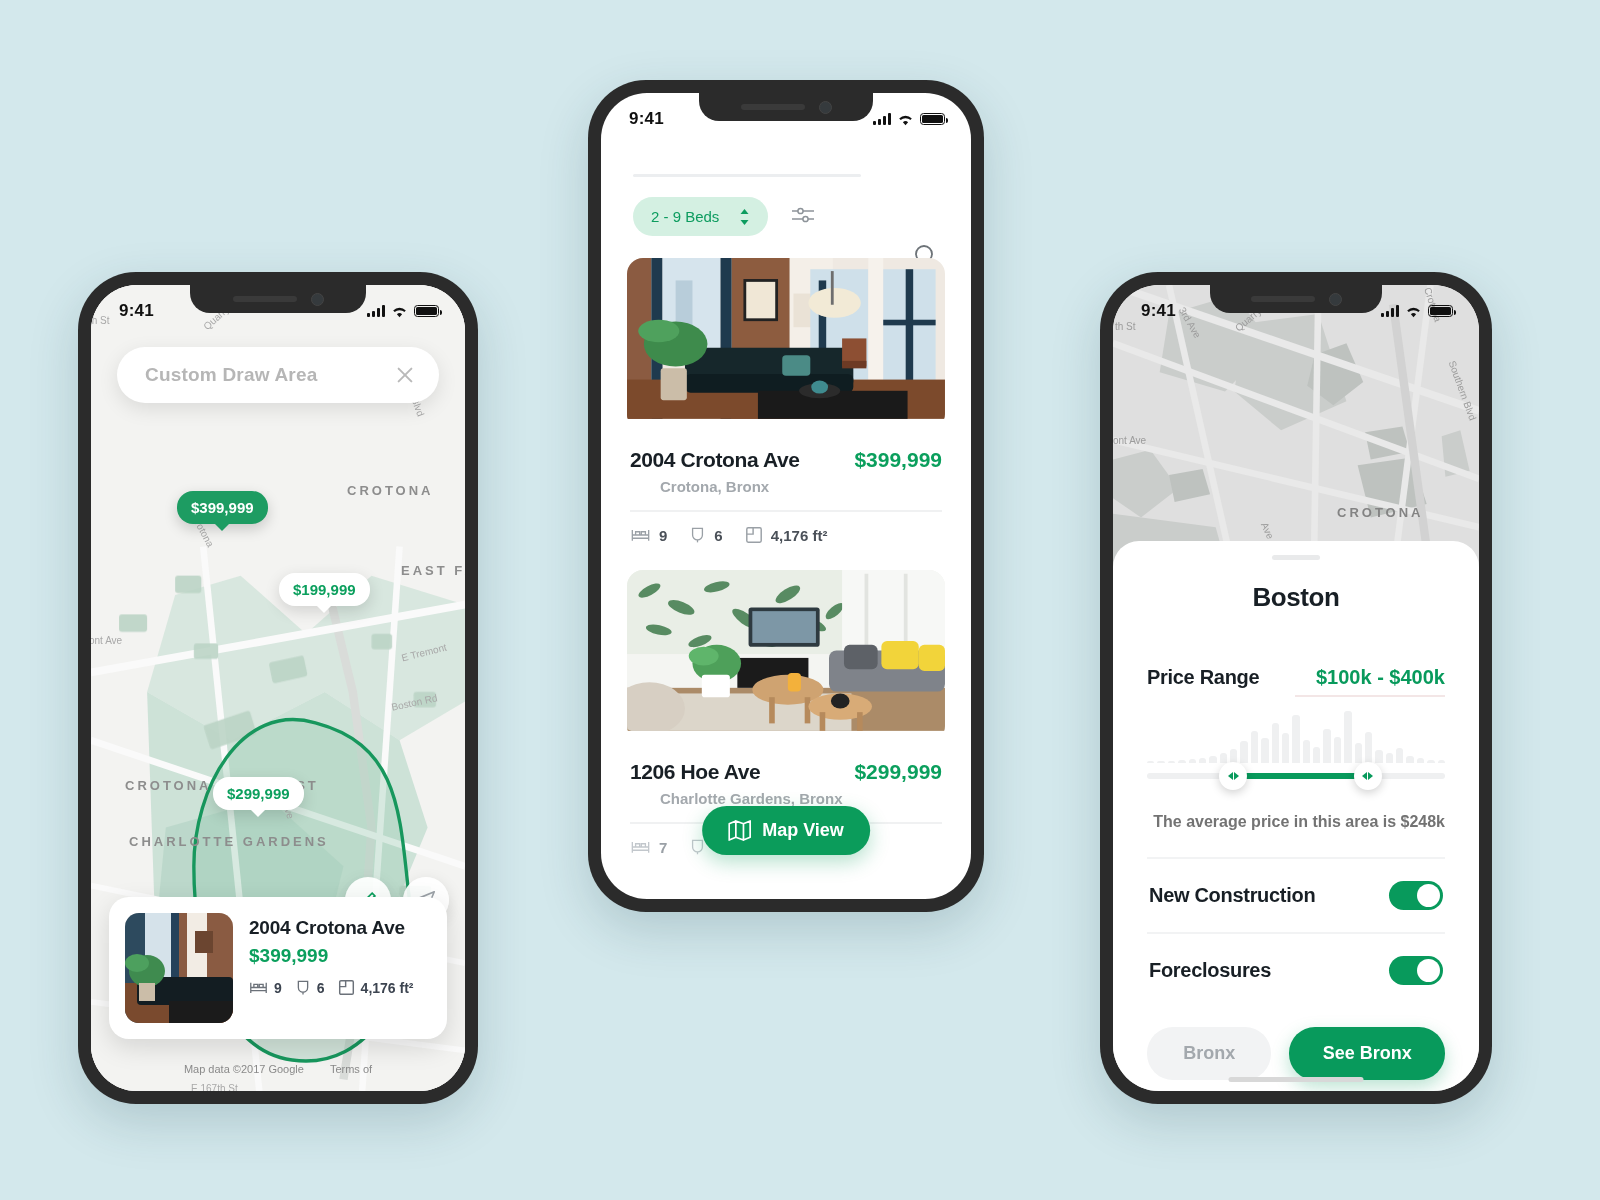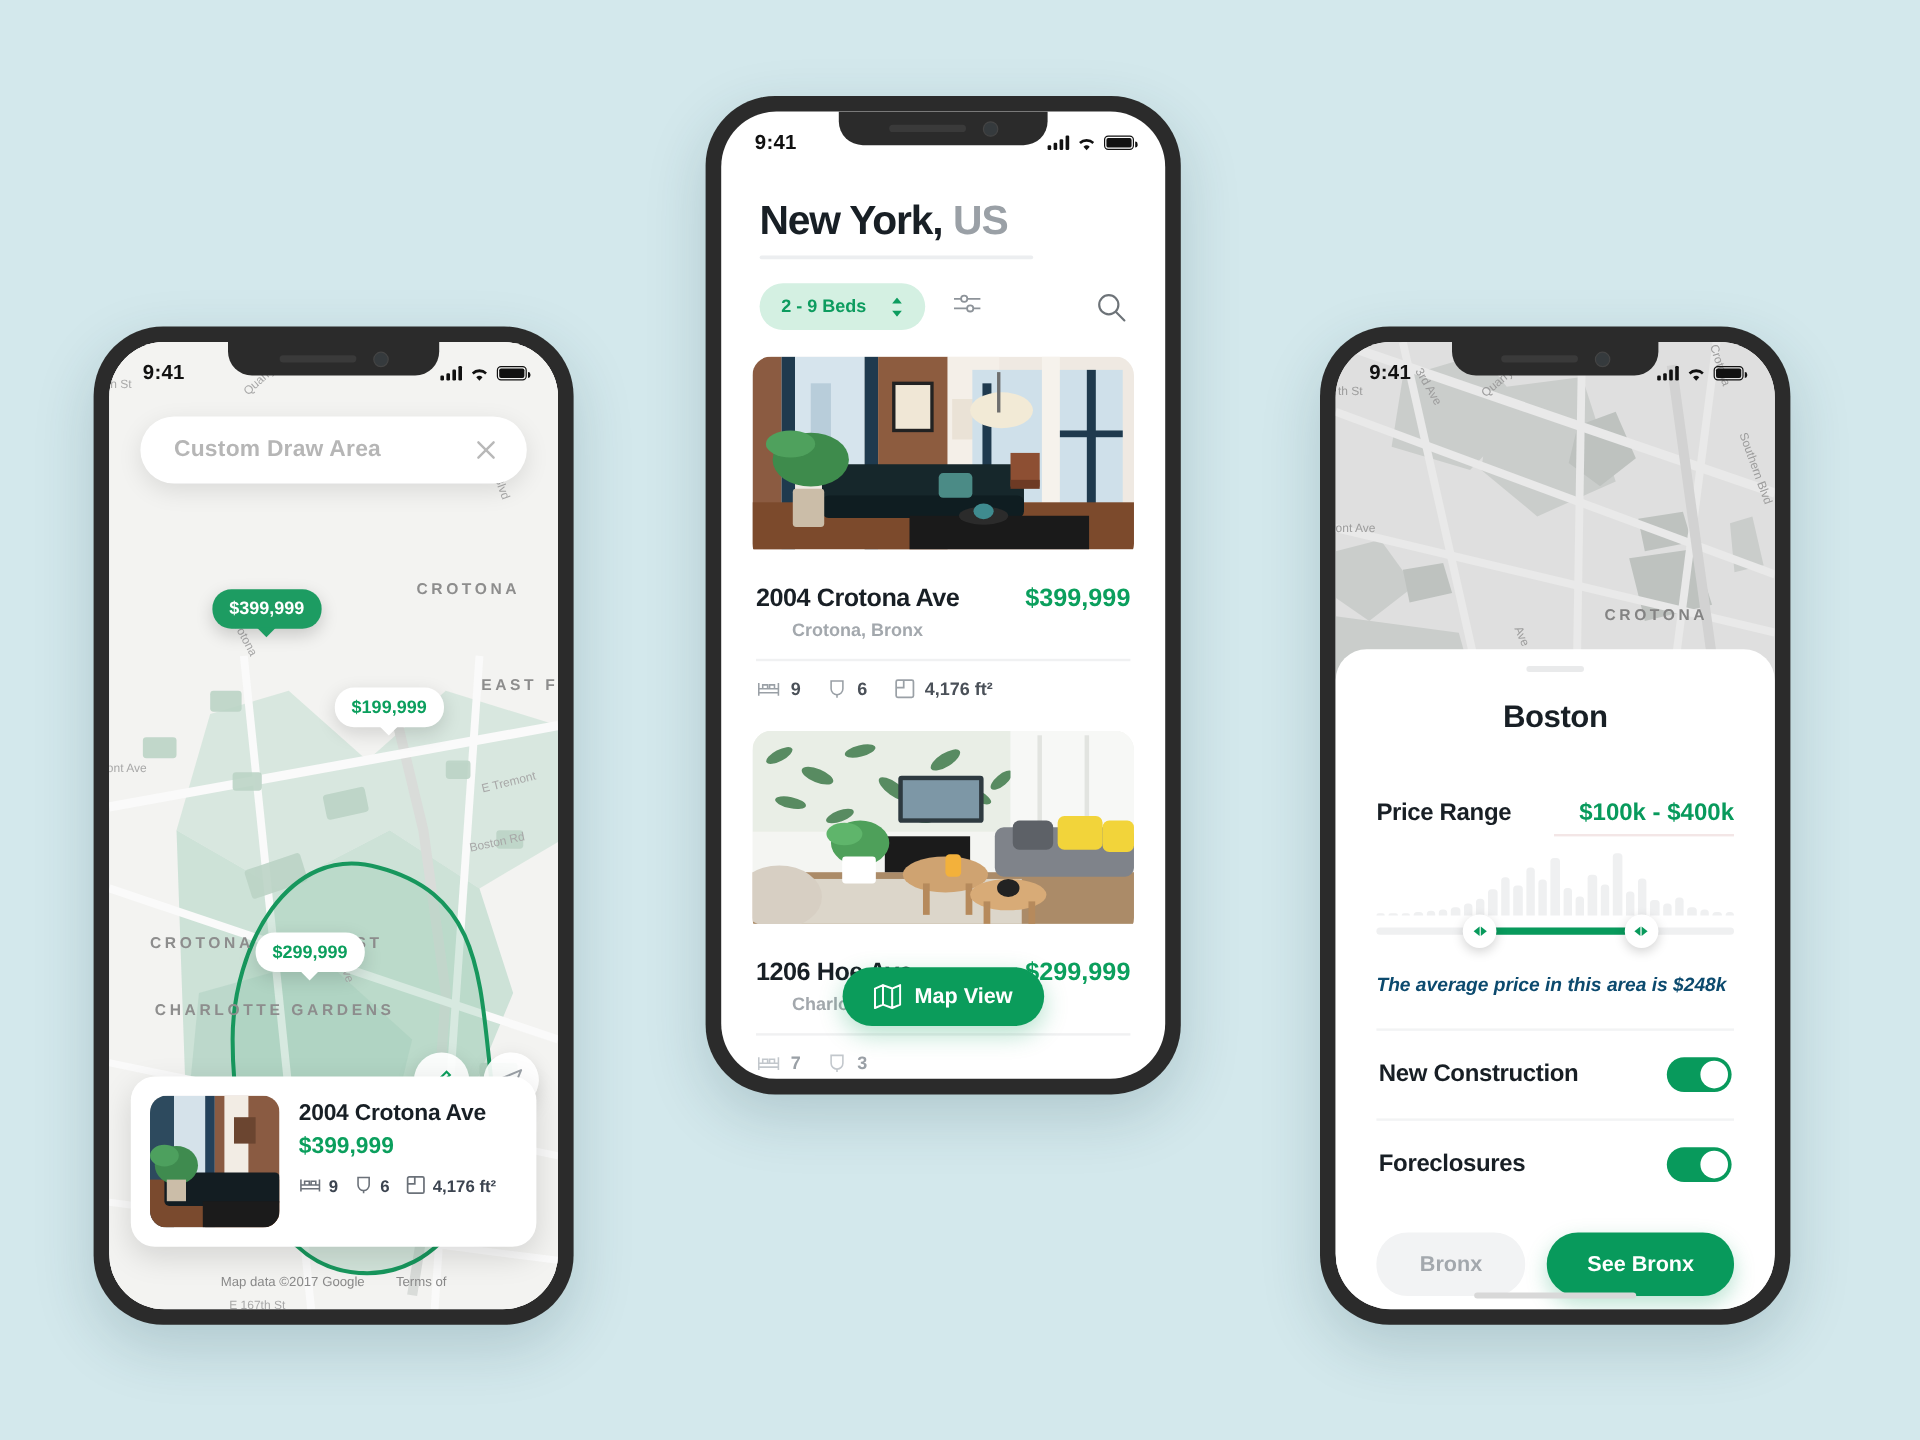--- a/index.html
+++ b/index.html
@@ -141,21 +141,21 @@
 
   .p2-head { padding:72px 32px 0 32px; }
   .p2-title { font-size:34px; font-weight:bold; color:#181f25; letter-spacing:-1px; display:flex; align-items:baseline; gap:9px;}
   .p2-title .muted { color:#9aa0a6; }
   .p2-underline { height:3px; background:#eceef0; border-radius:2px; margin-top:9px; width:228px; }
   .search-icon-btn { position:absolute; right:32px; top:150px; cursor:pointer; }
 
   .chip-row { display:flex; align-items:center; gap:22px; margin-top:20px; }
   .chip {
     background:#d4f0e2; color:#0d9c5f; border-radius:22px;
-    padding:11px 18px; font-size:15px; font-weight:bold;
+    padding:11px 18px; font-size:15px; font-weight:normal;
     display:flex; align-items:center; gap:20px; cursor:pointer;
   }
 
   .listing { margin:22px 26px 0 26px; }
   .listing-img { height:172px; border-radius:16px; overflow:hidden; position:relative; }
   .listing-row { display:flex; justify-content:space-between; align-items:baseline; margin-top:18px; padding:0 3px;}
   .listing-addr { font-size:21px; font-weight:bold; color:#181f25; letter-spacing:-.4px;}
   .listing-price { font-size:21px; font-weight:bold; color:#0b9f5d; }
   .listing-sub { color:#a3a8ad; font-size:15px; font-weight:bold; margin-top:6px; padding:0 3px;margin-left:30px;}
   .listing-div { height:2px; background:#f0f1f2; margin:15px 3px 0 3px; }
@@ -195,21 +195,21 @@
   .slider .fill { position:absolute; top:8px; height:6px; background:#089a5c; border-radius:3px; }
   .knob {
     position:absolute; top:-3px; width:28px; height:28px; border-radius:50%;
     background:#fff; box-shadow:0 3px 10px rgba(0,0,0,.18);
     display:flex; align-items:center; justify-content:center; gap:1px; cursor:pointer;
   }
   .knob i { width:0;height:0;border-top:4px solid transparent;border-bottom:4px solid transparent;display:block;}
   .knob i.l { border-right:5px solid #089a5c; }
   .knob i.r { border-left:5px solid #089a5c; }
 
-  .avg-note { text-align:left; color:#0c4a6e; font-size:16px; font-weight:bold; margin-top:26px;font-style:italic; }
+  .avg-note { text-align:right; color:#737373; font-size:16px; font-weight:bold; margin-top:26px; }
 
   .toggle-div { height:2px; background:#f2f3f4; margin-top:26px; }
   .toggle-row { display:flex; justify-content:space-between; align-items:center; padding:22px 2px; }
   .toggle-row .t-label { font-size:20px; font-weight:bold; color:#181f25; letter-spacing:-.3px;}
   .switch { width:54px; height:29px; border-radius:16px; background:#089a5c; position:relative; cursor:pointer; }
   .switch::after { content:""; position:absolute; right:3px; top:3px; width:23px; height:23px; border-radius:50%; background:#fff; }
 
   .sheet-actions { display:flex; gap:18px; margin-top:20px; }
   .btn-cancel {
     flex:1; background:#f2f3f4; color:#a3a8ad; border-radius:26px;
@@ -371,24 +371,20 @@
         <span class="batt"></span>
       </span>
     </div>
   </div>
 </div>
 
 <div class="phone" id="phone2">
   <div class="phone-inner">
 
     <div class="p2-head">
-      <div class="p2-title">
-        <span>New York,</span>
-        <span class="muted">US</span>
-      </div>
       <div class="p2-underline"></div>
 
       <div class="chip-row">
         <div class="chip">
           <span>2 - 9 Beds</span>
           <svg width="11" height="16" viewBox="0 0 11 16" fill="#0d9c5f">
             <path d="M5.5 0l4 5h-8z"></path>
               <path d="M5.5 16l-4-5h8z"></path>
           </svg>
         </div>

